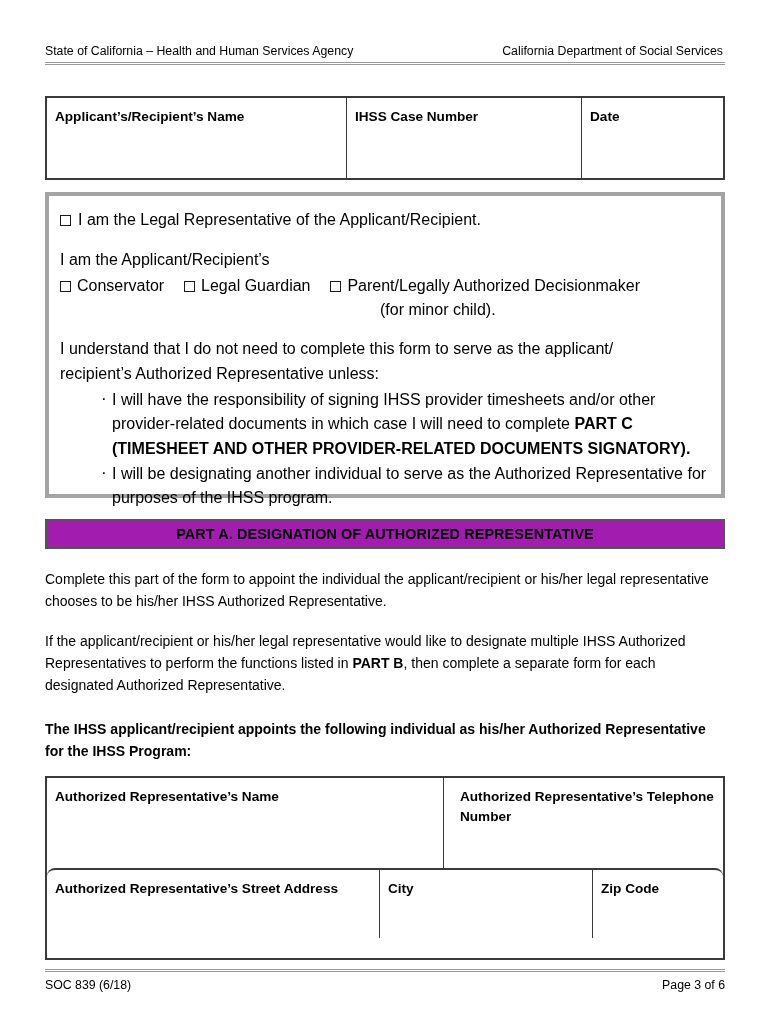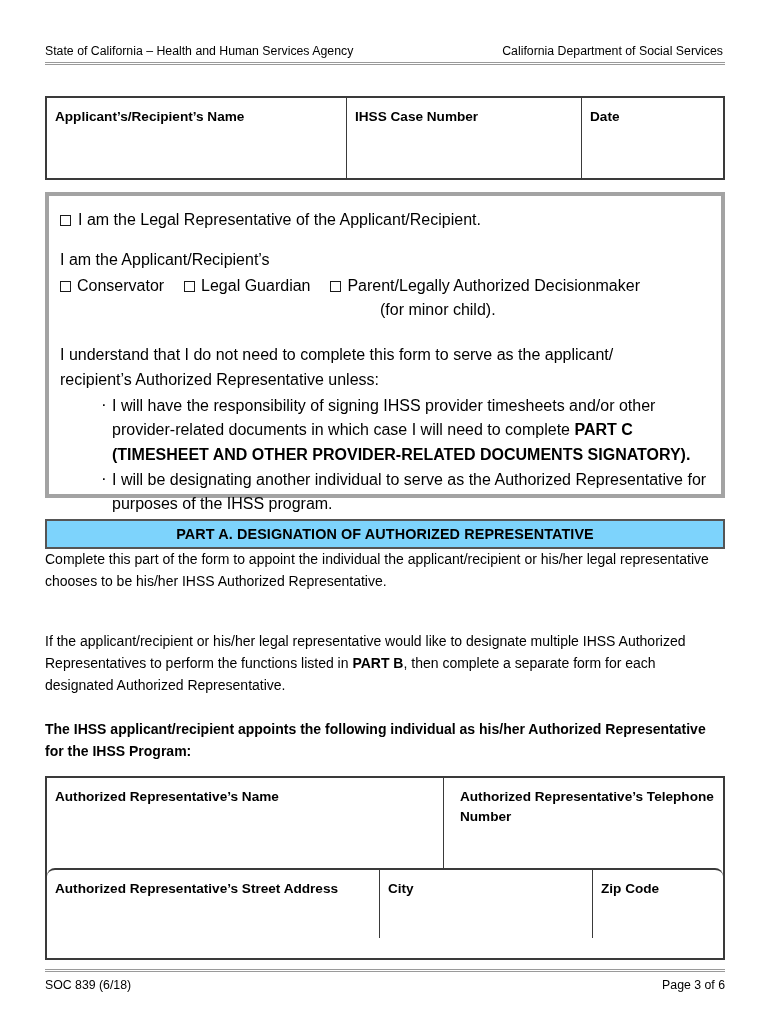--- a/index.html
+++ b/index.html
@@ -96,21 +96,21 @@
     box-sizing: border-box;
     vertical-align: -1px;
     margin-right: 7px;
     background: #fff;
   }
   .gap-line { height: 16px; }
   .opt-row { white-space: nowrap; margin-top: 1px; }
   .opt-row .cb { margin-right: 6px; }
   .opt-sep { display: inline-block; width: 11px; }
   .minor-line { margin-left: 320px; }
-  .understand { margin-top: 21px; }
+  .understand { margin-top: 15px; }
   .bullets {
     margin: 2px 0 0 0;
     padding: 0;
     list-style: none;
   }
   .bullets li {
     position: relative;
     padding-left: 52px;
     margin-top: 1px;
   }
@@ -122,40 +122,40 @@
     font-size: 17px;
     line-height: 1.52;
   }
   .bullets b { font-weight: bold; }
 
   
   #part-a-banner {
     position: absolute;
     top: 519px; left: 0;
     width: 680px; height: 30px;
-    background: #7dd3fc;
+    background: #a21caf;
     border: 2px solid #555555;
     box-sizing: border-box;
     display: flex;
     align-items: center;
     justify-content: center;
     font-size: 14.4px;
     font-weight: bold;
     letter-spacing: 0.1px;
   }
 
   
   .para {
     position: absolute;
     left: 0;
     width: 680px;
     font-size: 14px;
     line-height: 1.58;
   }
-  #para-1 { top: 548px; }
+  #para-1 { top: 568px; }
   #para-2 { top: 630px; }
   #para-3 { top: 718px; font-weight: bold; }
   .para b { font-weight: bold; }
 
   
   #rep-table {
     top: 776px; left: 0; width: 680px; height: 184px;
   }
   #rep-table .r1 { height: 90px; }
   #rep-table .r2 { height: 70px; }

